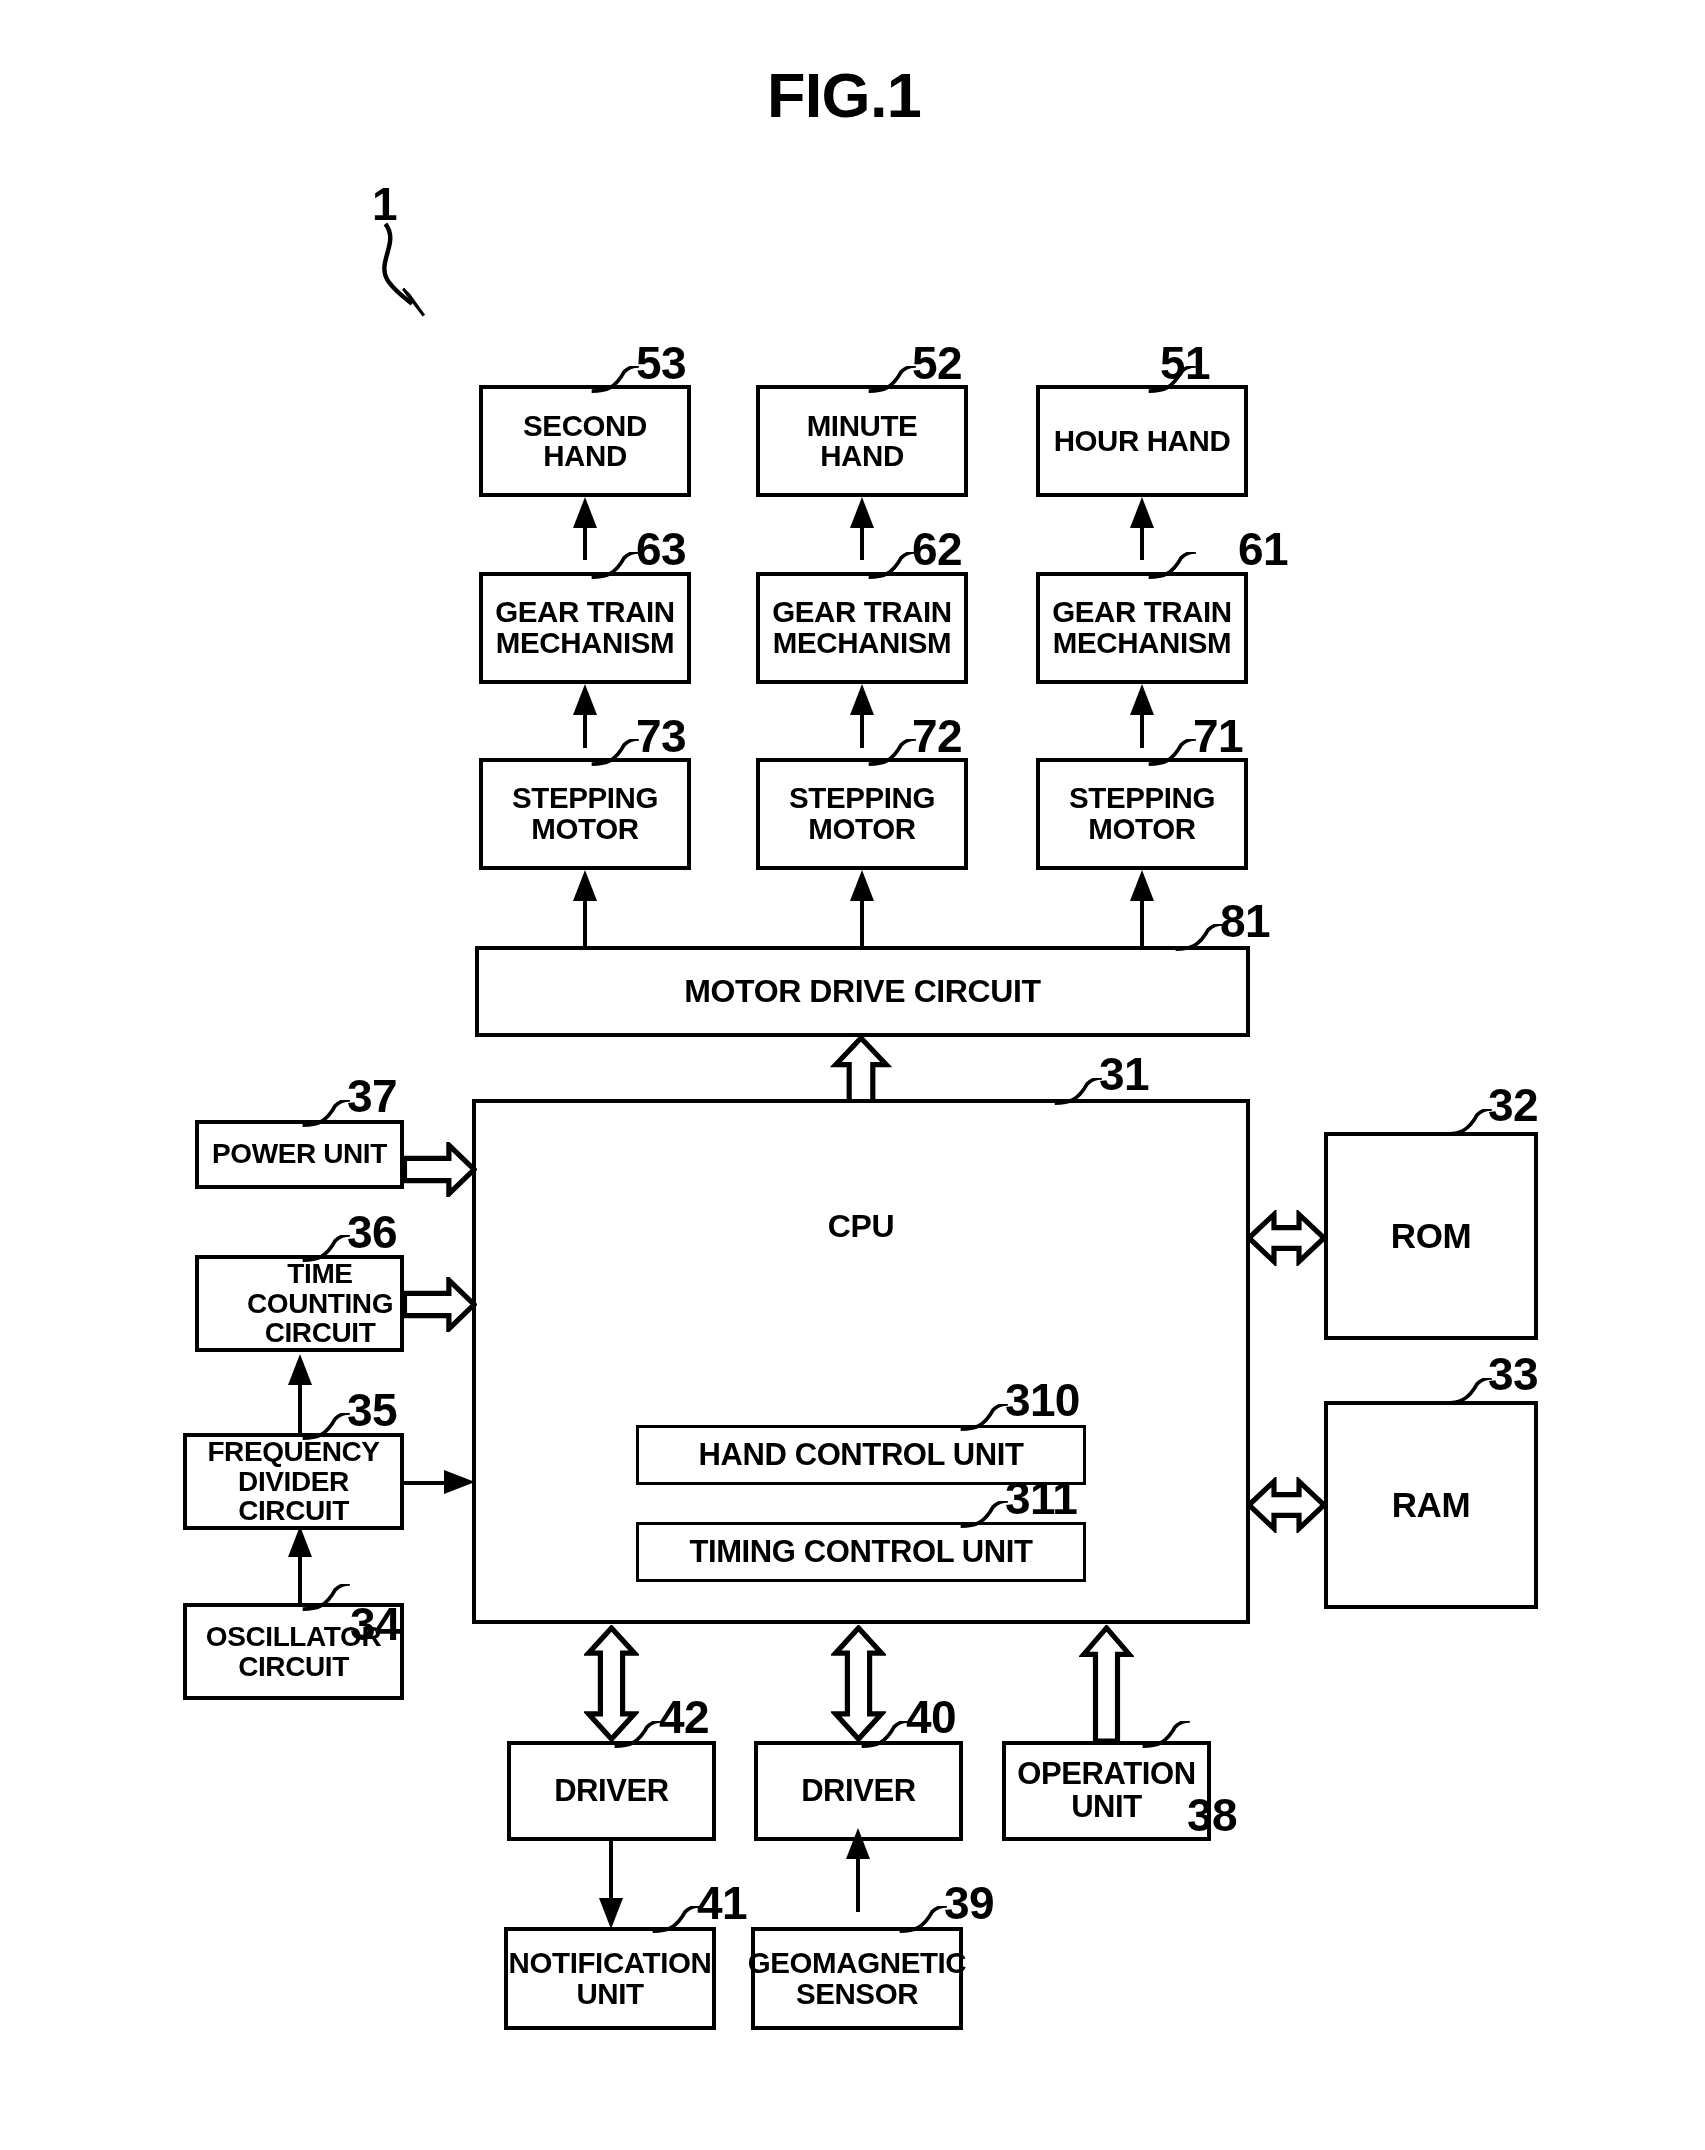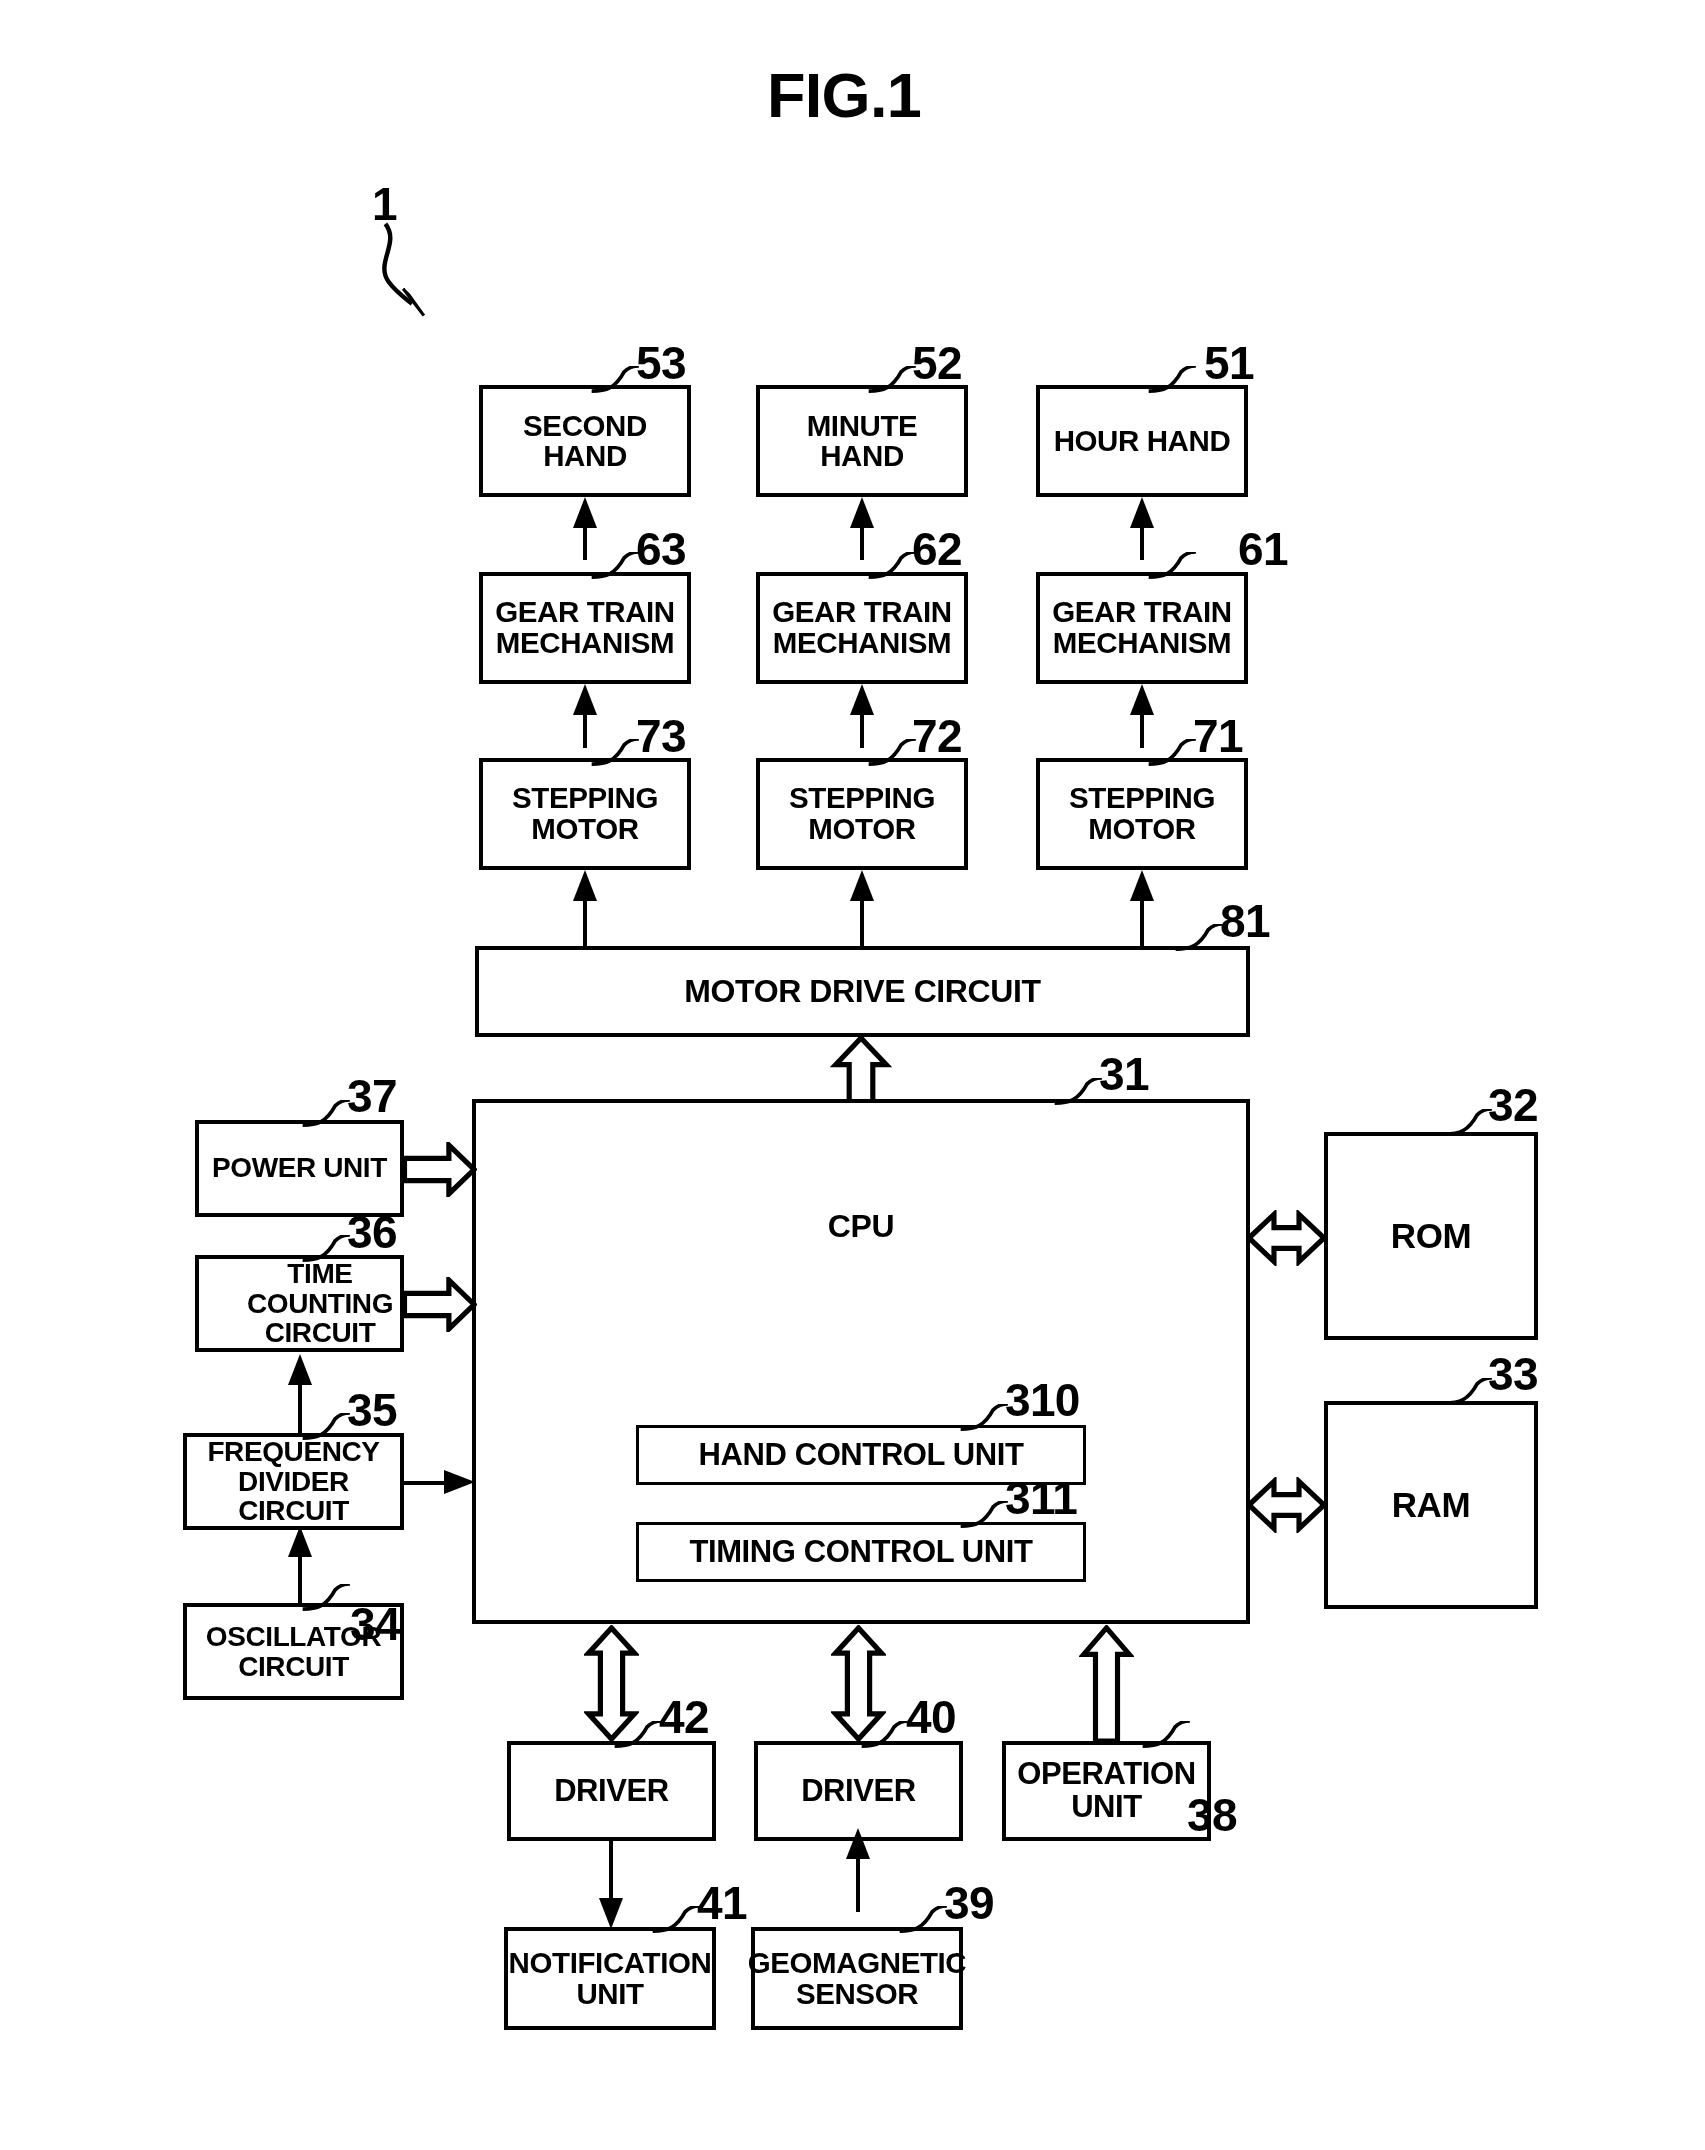--- a/index.html
+++ b/index.html
@@ -124,21 +124,21 @@
   <div class="ref" style="left:912px; top:336px;">52</div>
   <div class="curve curve-thin" style="left:867px; top:366px;">
     <svg width="52" height="29.5" viewBox="0 0 70 40">
         <path d="M 2 34 C 22 34, 34 30, 46 8 C 52 2, 58 0, 66 0"></path>
       </svg>
   </div>
 
   <div class="box" style="left:1036px; top:385px; width:212px; height:112px; font-size:29.5px;">
     <span class="lbl">HOUR HAND</span>
   </div>
-  <div class="ref" style="left:1204px; top:336px;">51</div>
+  <div class="ref" style="left:1160px; top:336px;">51</div>
   <div class="curve curve-thin" style="left:1147px; top:366px;">
     <svg width="52" height="29.5" viewBox="0 0 70 40">
         <path d="M 2 34 C 22 34, 34 30, 46 8 C 52 2, 58 0, 66 0"></path>
       </svg>
   </div>
 
   <div class="vline" style="left:583px; top:516px; height:44px;"></div>
   <div class="arrow-up" style="left:573px; top:497px;"></div>
   <div class="vline" style="left:860px; top:516px; height:44px;"></div>
   <div class="arrow-up" style="left:850px; top:497px;"></div>
@@ -308,21 +308,21 @@
       <polygon points="4,38 38,6 38,24 72,24 72,6 106,38 72,70 72,52 38,52 38,70"></polygon>
     </svg>
   </div>
 
   <div class="hollow" style="left:1246px; top:1477px;">
     <svg width="81" height="56" viewBox="0 0 110 76">
       <polygon points="4,38 38,6 38,24 72,24 72,6 106,38 72,70 72,52 38,52 38,70"></polygon>
     </svg>
   </div>
 
-  <div class="box" style="left:195px; top:1120px; width:209px; height:97px; font-size:28px;">
+  <div class="box" style="left:195px; top:1120px; width:209px; height:69px; font-size:28px;">
     <span class="lbl">POWER UNIT</span>
   </div>
   <div class="ref" style="left:347px; top:1069px;">37</div>
   <div class="curve curve-thin" style="left:301px; top:1100px;">
     <svg width="52" height="29.5" viewBox="0 0 70 40">
         <path d="M 2 34 C 22 34, 34 30, 46 8 C 52 2, 58 0, 66 0"></path>
       </svg>
   </div>
   <div class="hollow" style="left:403px; top:1142px;">
     <svg width="74" height="55" viewBox="0 0 100 74">

